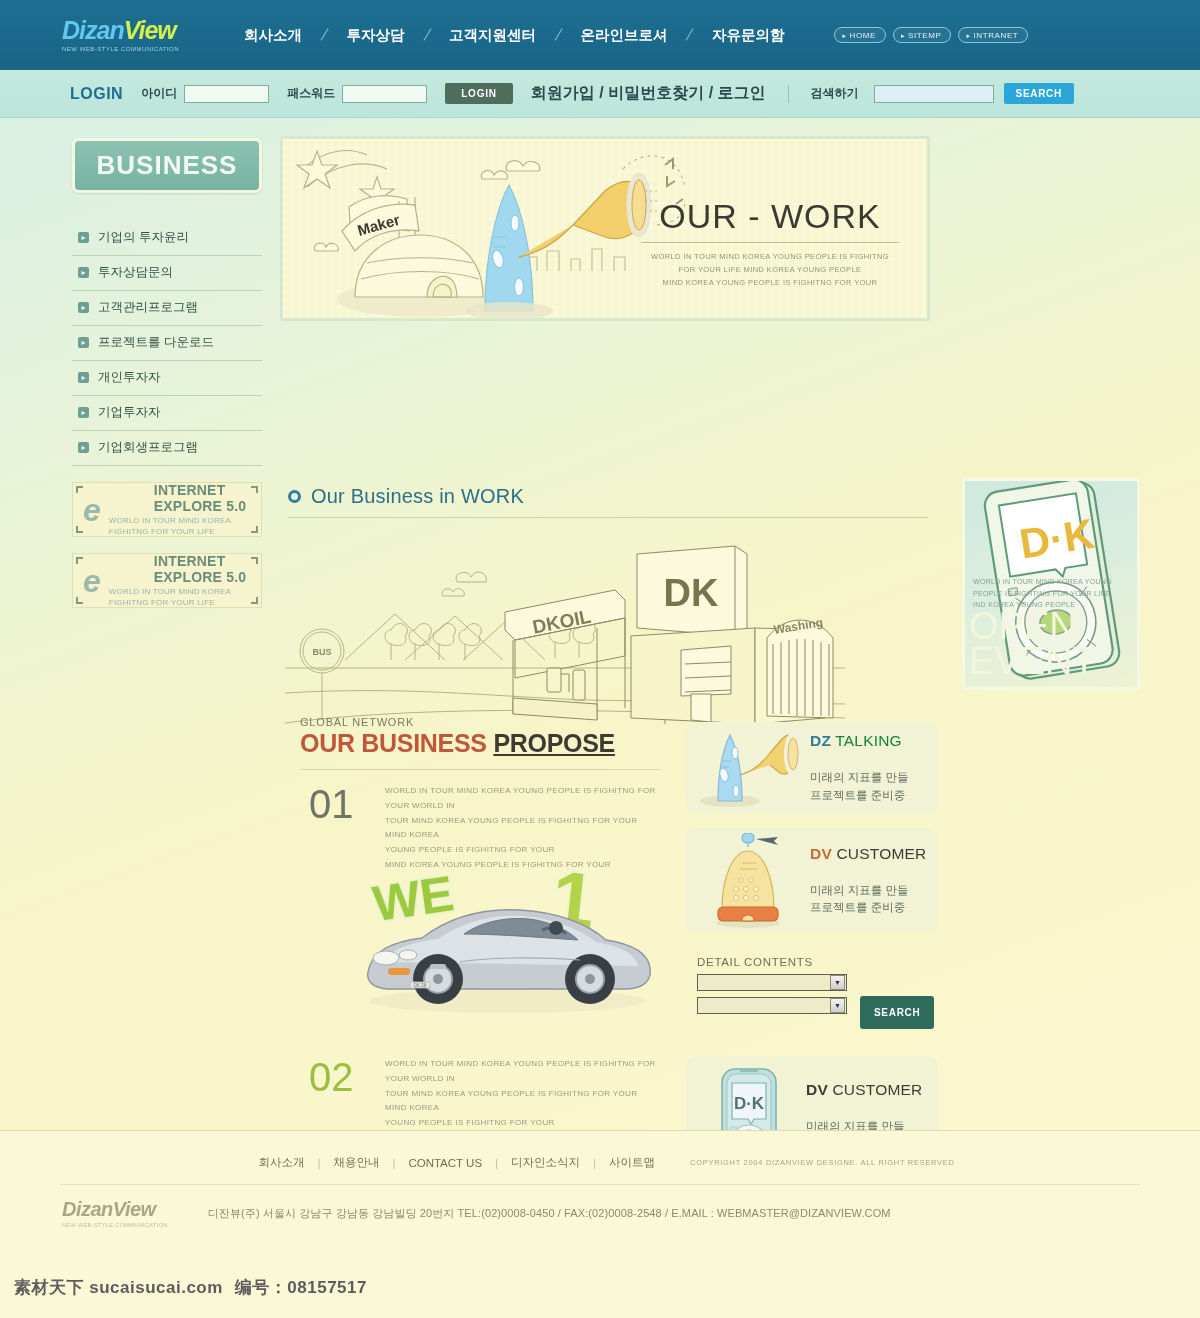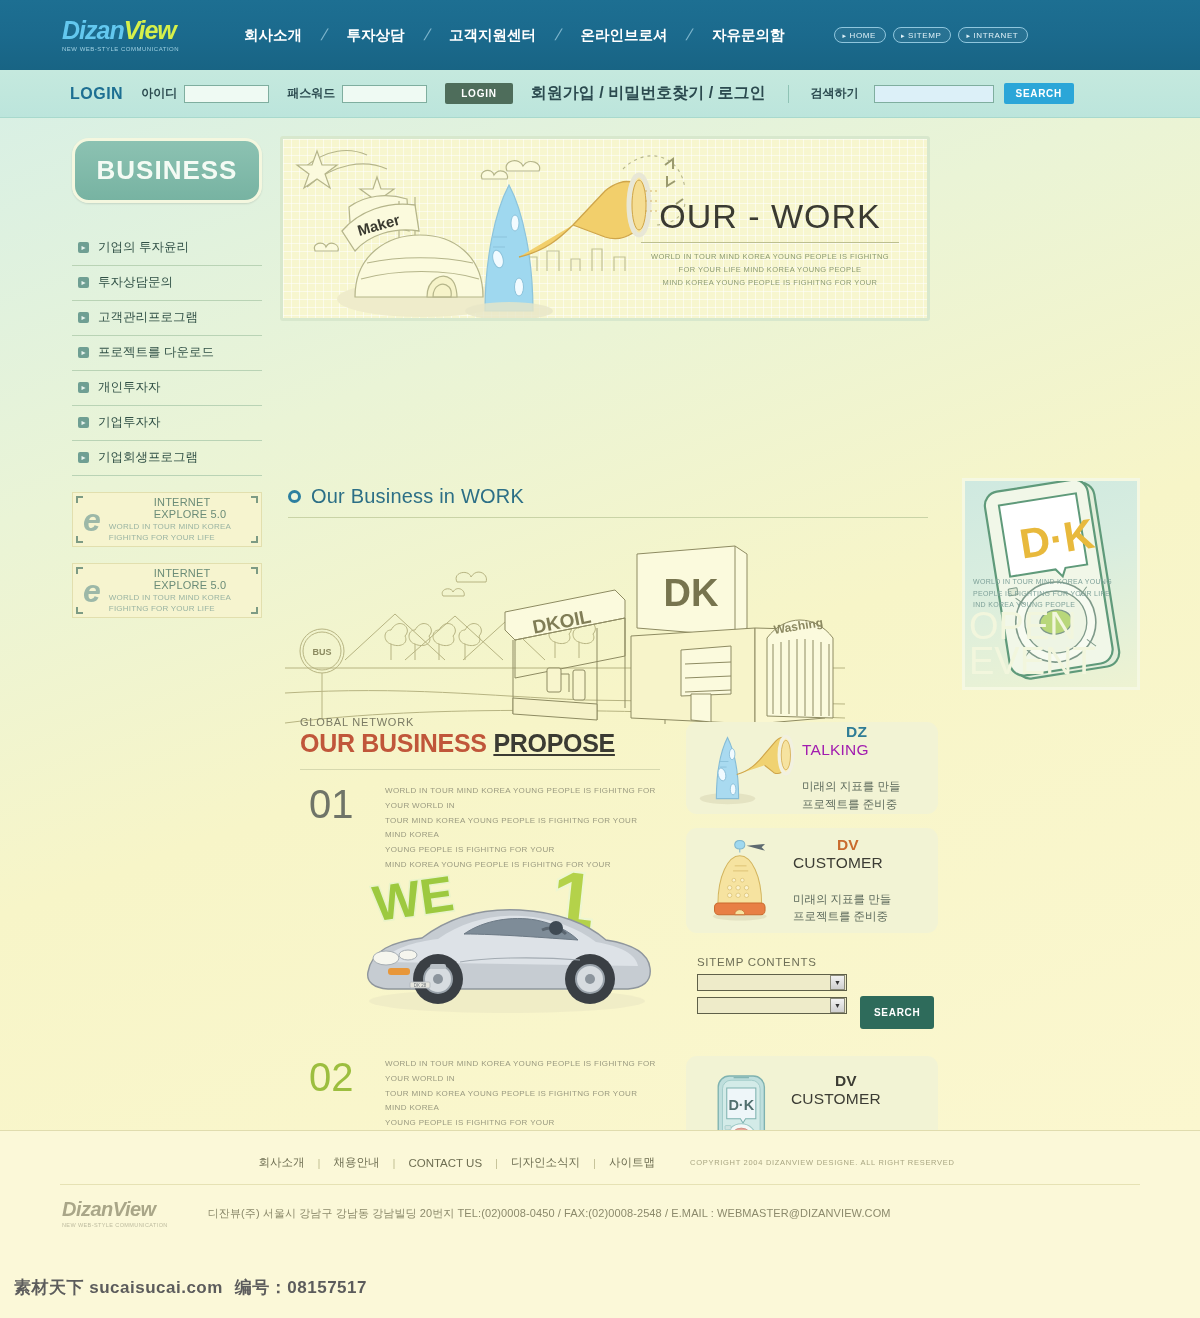--- a/index.html
+++ b/index.html
@@ -73,21 +73,21 @@
   .page {
     position:relative;
     background:linear-gradient(160deg,#d9f0e4 0%, #eaf4d6 28%, #f7f5c8 55%, #fbf7cf 100%);
     height:1012px;
   }
   .wrap { position:relative; width:1200px; }
 
   
   .sidebar { position:absolute; left:72px; top:20px; width:190px; }
   .biz-tab {
-    height:65px; border-radius:17px;
+    height:55px; border-radius:7px;
     background:linear-gradient(180deg,#8cc2b2 0%,#77b3a2 100%);
     border:3px solid #f4f7df;
     display:flex; align-items:center; justify-content:center;
     box-shadow:0 1px 2px rgba(0,0,0,.12);
   }
   .biz-tab span { color:#f4fbf4; font-size:26px; font-weight:bold; letter-spacing:1px; }
   .menu { margin-top:28px; }
   .menu-item {
     display:flex; align-items:center; gap:9px;
     padding:8px 2px 9px 6px;
@@ -104,21 +104,21 @@
     margin-top:16px; height:55px; background:#f6f4cf;
     border:1px solid #e2dfae; position:relative;
     display:flex; align-items:center; padding-left:10px;
   }
   .ie-box .corner { position:absolute; width:7px; height:7px; border:2px solid #7d9b84; }
   .ie-box .c1 { left:3px; top:3px; border-right:0; border-bottom:0; }
   .ie-box .c2 { right:3px; top:3px; border-left:0; border-bottom:0; }
   .ie-box .c3 { left:3px; bottom:3px; border-right:0; border-top:0; }
   .ie-box .c4 { right:3px; bottom:3px; border-left:0; border-top:0; }
   .ie-e { font-size:32px; font-style:italic; font-weight:bold; color:#9cb8a8; margin-right:8px; line-height:1;}
-  .ie-t1 { font-size:11px; font-weight:normal; color:#6b8c78; letter-spacing:0.2px;padding-left:45px;}
+  .ie-t1 { font-size:14px; font-weight:bold; color:#6b8c78; letter-spacing:0.2px;padding-left:45px;}
   .ie-t2 { font-size:8px; color:#9ab4a3; line-height:1.35; margin-top:2px; letter-spacing:0.2px;}
 
   
   .banner {
     position:absolute; left:280px; top:18px; width:650px; height:185px;
     background:#f7f6cf; border:3px solid #d8e8cd; border-radius:3px;
     overflow:hidden;
   }
   .banner-grid {
     position:absolute; inset:0;
@@ -168,21 +168,21 @@
   .numrule { height:1px; background:#ddddb6; margin-top:13px; }
 
   
   .card {
     position:absolute; left:686px; width:252px;
     background:#f2f3d4; border-radius:11px;
     display:flex; align-items:center; padding:0 10px;
   }
   .card-txt { margin-left:6px; }
   .card-h { font-size:15.5px; letter-spacing:0.2px; }
-  .card-h b { font-weight:bold;margin-left:44px; }
+  .card-h b { font-weight:bold; }
   .card-p { font-size:11.5px; color:#5d6a5c; line-height:1.5; margin-top:19px; }
 
   
   .detail { position:absolute; left:697px; top:838px; width:240px; }
   .detail-h { font-size:11.5px; color:#6f7058; letter-spacing:0.7px; }
   .sel {
     width:150px; height:17px; border:1px solid #5f6049; background:#eeebc9;
     display:flex; align-items:center; justify-content:flex-end; margin-top:6px;
   }
   .sel .arrow {
@@ -561,21 +561,21 @@
           <ellipse cx="40" cy="64" rx="3" ry="6"></ellipse>
         </g>
         <path d="M26 34 h9 M26 40 h7" stroke="#85bcd6" fill="none" stroke-width=".8"></path>
         <path d="M44 48 C58 44 66 36 74 26 L86 12 C94 4 102 8 102 22 C102 40 92 50 84 46 L74 38" fill="#f0d271" stroke="#cfa54a" stroke-width="1.2"></path>
         <ellipse cx="97" cy="27" rx="7" ry="20" fill="#fbf0bc" stroke="#f2f1e0" stroke-width="4"></ellipse>
         <ellipse cx="97" cy="27" rx="5" ry="16" fill="#f6e3a0" stroke="#cfa54a" stroke-width=".8"></ellipse>
       </svg>
       <div class="card-txt">
         <div class="card-h">
           <b style="color:#2f7c96">DZ</b>
-          <span style="color:#a21caf">TALKING</span>
+          <span style="color:#15803d">TALKING</span>
         </div>
         <div class="card-p">
           <div>미래의 지표를 만들</div>
           <div>프로젝트를 준비중</div>
         </div>
       </div>
     </div>
 
     <div class="card" style="top:710px;height:105px;">
       <svg width="108" height="96" viewBox="0 0 108 96">
@@ -603,21 +603,21 @@
           <span style="color:#3c3c34">CUSTOMER</span>
         </div>
         <div class="card-p">
           <div>미래의 지표를 만들</div>
           <div>프로젝트를 준비중</div>
         </div>
       </div>
     </div>
 
     <div class="detail">
-      <div class="detail-h">SITEMP CONTENTS</div>
+      <div class="detail-h">DETAIL CONTENTS</div>
       <div style="position:relative;">
         <div class="sel">
           <span></span>
           <div class="arrow">▼</div>
         </div>
         <div class="sel">
           <span></span>
           <div class="arrow">▼</div>
         </div>
         <button class="btn-search-d">SEARCH</button>

